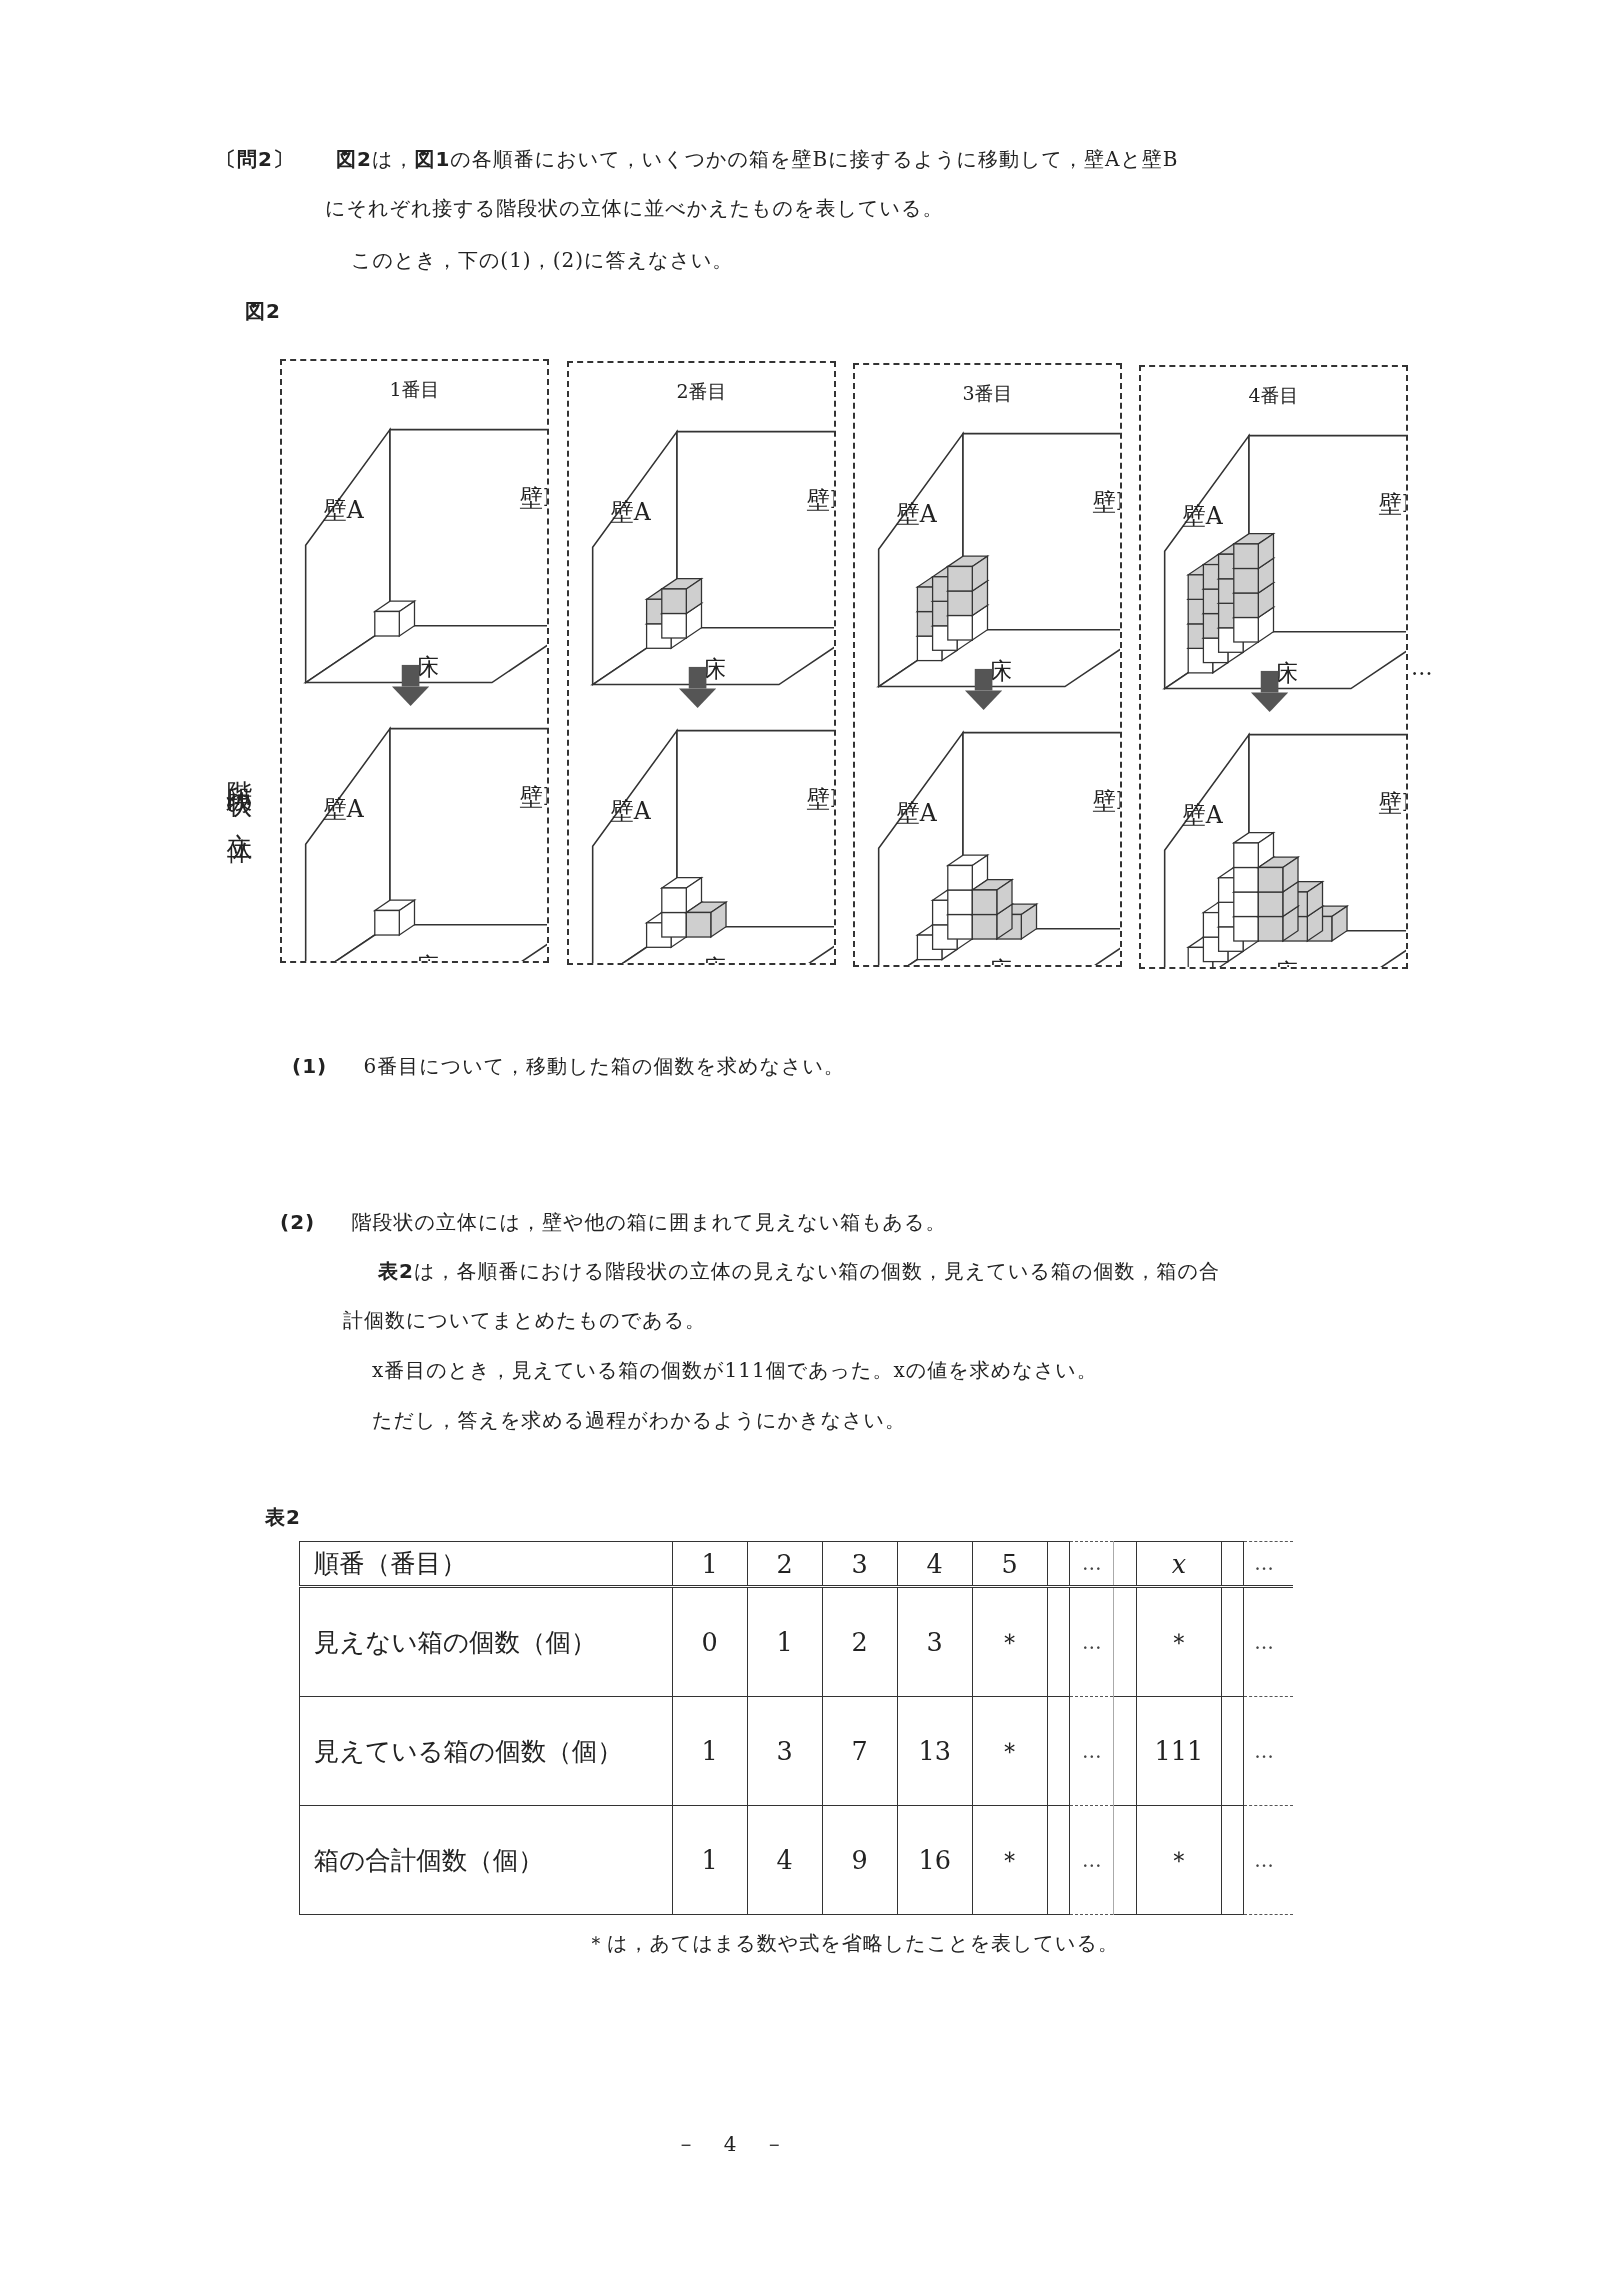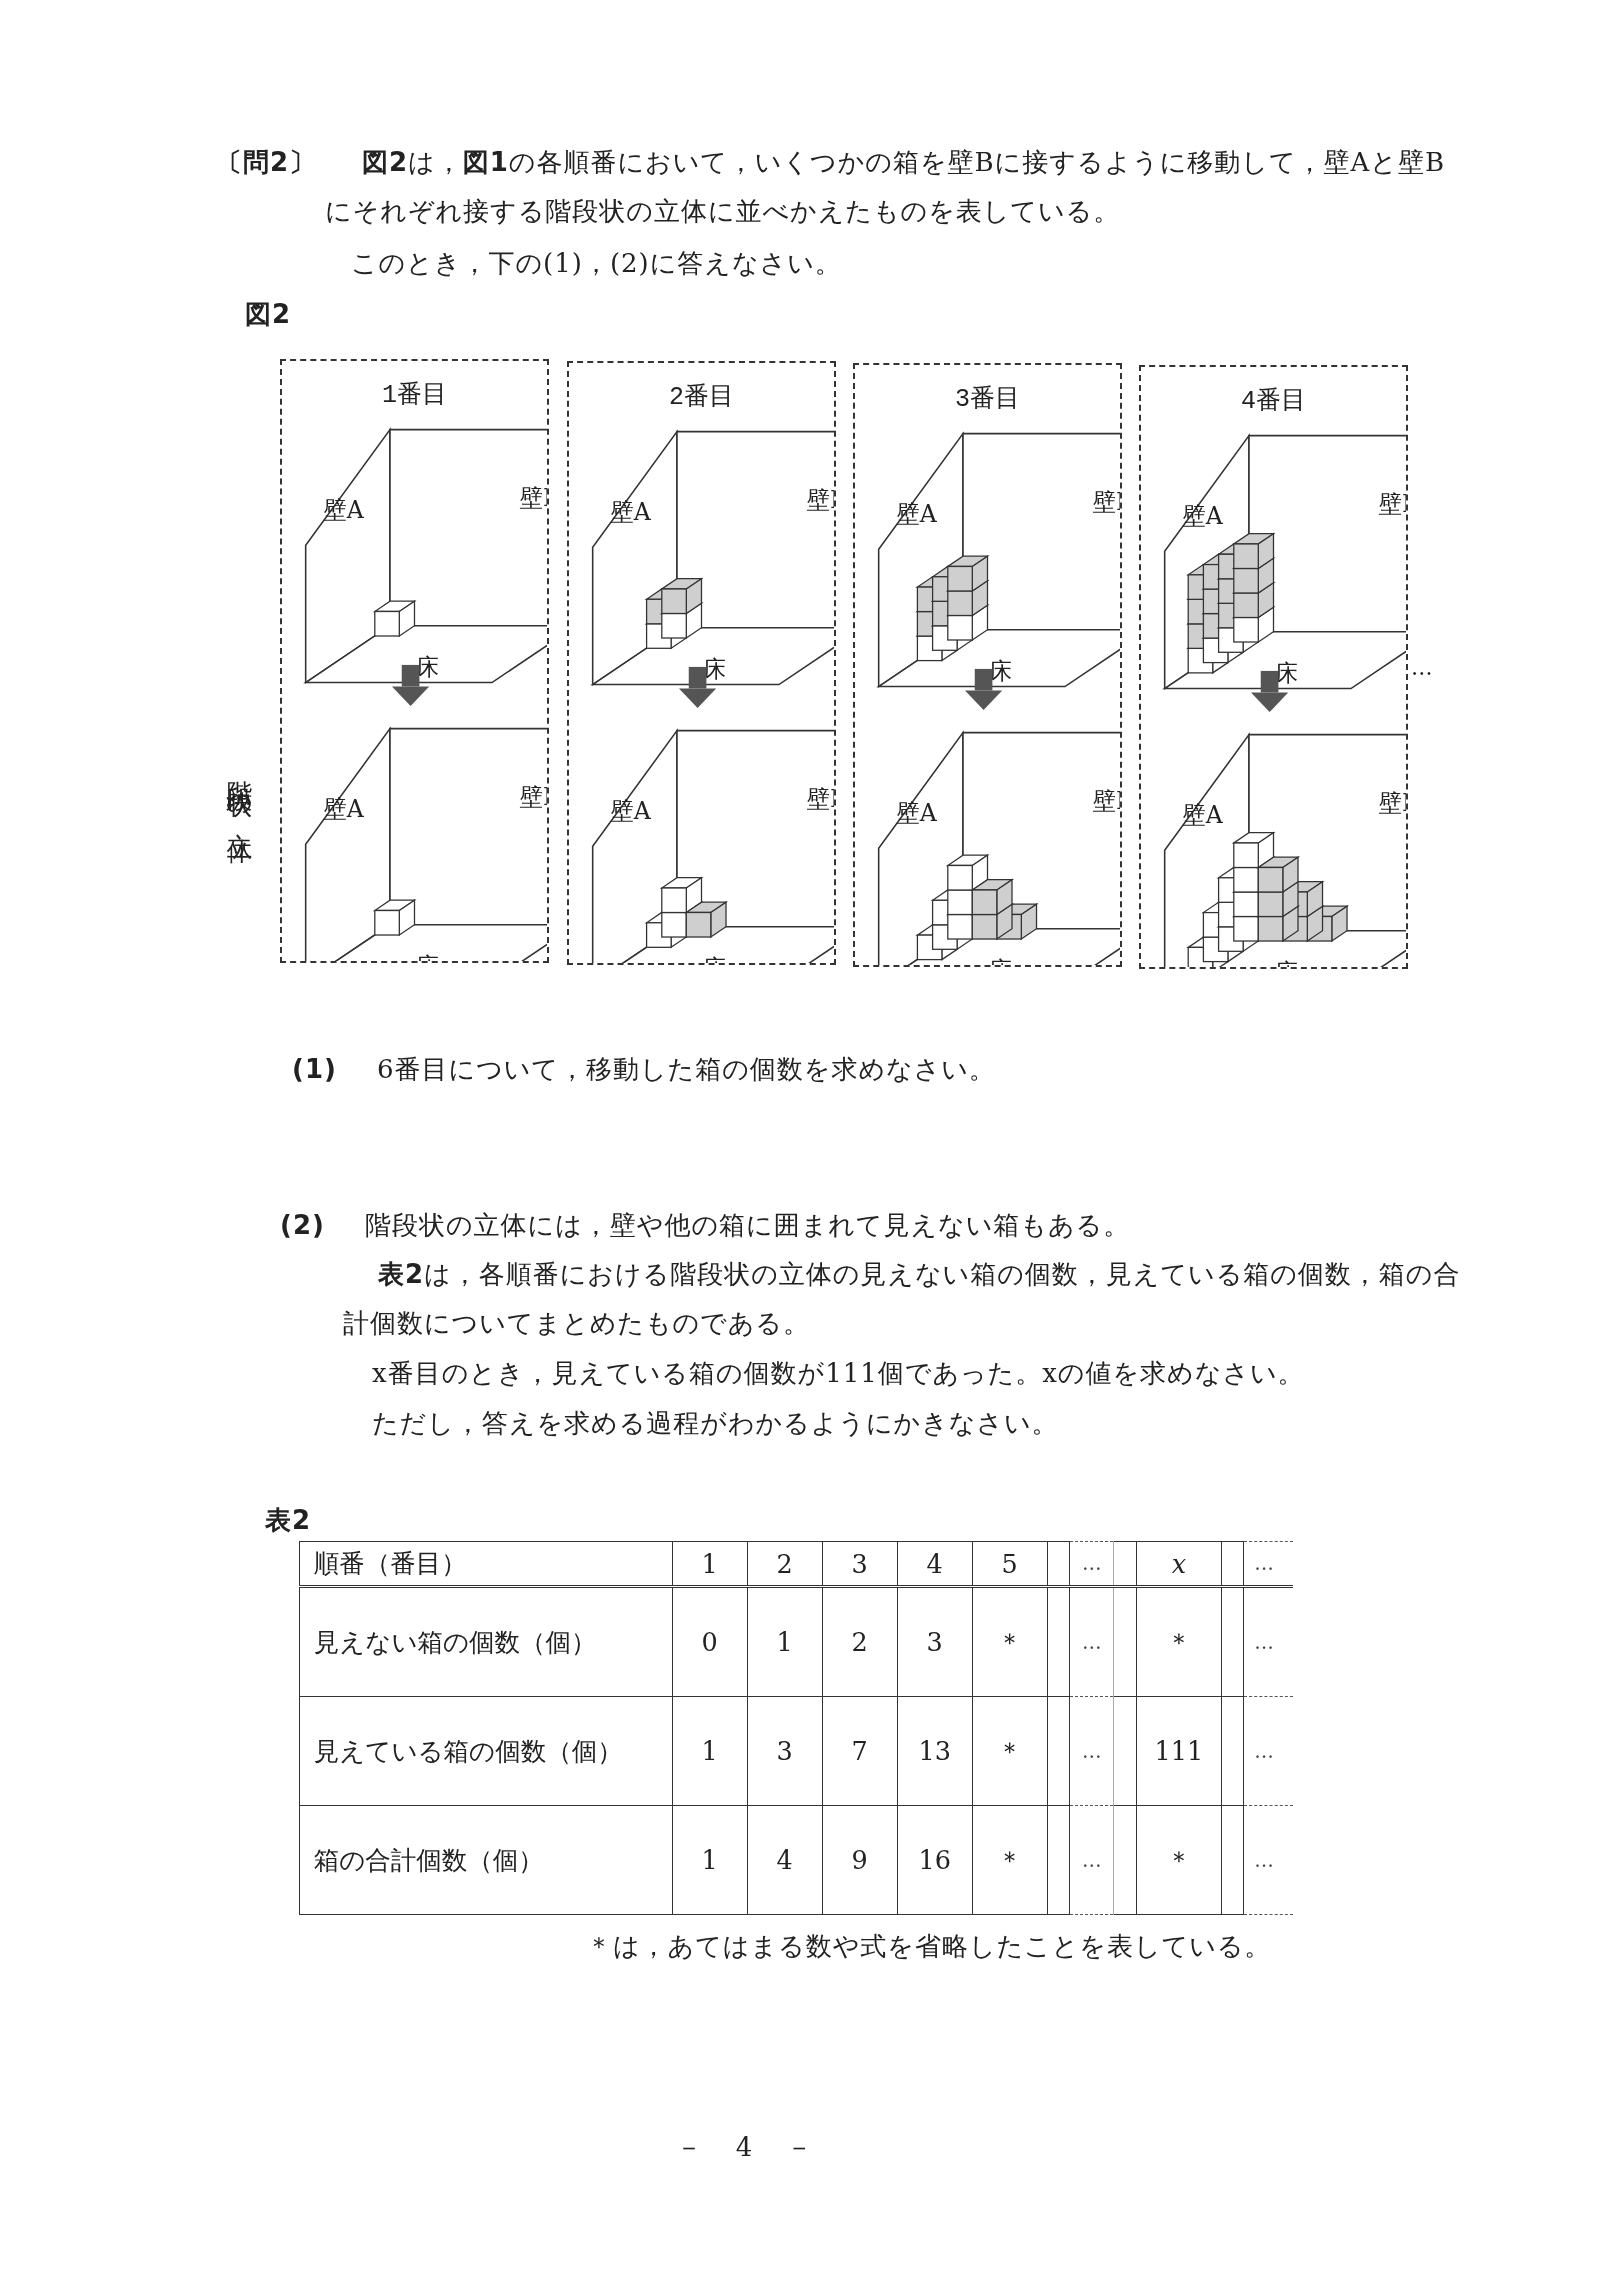--- a/index.html
+++ b/index.html
@@ -1,22 +1,22 @@
 <!DOCTYPE html>
 <html><head>
 <meta charset="utf-8">
 <style>
   html, body { margin: 0; padding: 0; background: #ffffff; }
   body { width: 1621px; height: 2294px; position: relative; overflow: hidden;
          font-family: "DejaVu Serif", serif; color: #222; }
   .abs { position: absolute; }
-  .txt { font-size: 26px; line-height: 1.2; white-space: nowrap; letter-spacing: 1px; }
+  .txt { font-size: 20px; line-height: 1.2; white-space: nowrap; letter-spacing: 1px; }
   .bold { font-family: "DejaVu Sans", sans-serif; font-weight: bold; }
   .panel { position: absolute; border: 2px dashed #333; box-sizing: border-box; }
-  .panel-title { position: absolute; top: 15.7px; left: 0; right: 0; text-align: center; font-size: 25px; font-family: Liberation Mono, monospace; }
+  .panel-title { position: absolute; top: 15.7px; left: 0; right: 0; text-align: center; font-size: 19px; }
   svg text { font-family: "DejaVu Serif", serif; }
   .vert { writing-mode: vertical-rl; font-size: 25.5px; letter-spacing: 5.9px; }
   table.t2 { position: absolute; border-collapse: collapse; font-size: 25.5px; margin-left: 40px; }
   .t2 td { border: 1.5px solid #333; text-align: center; padding: 0; }
   .t2 td.lab { text-align: left; padding-left: 13.7px; }
   .t2 tr.hdr td { height: 43px; border-bottom: 3.9px double #333; }
   .t2 tr.row td { height: 108px; }
   .t2 td.dots { border-left: 1.5px solid #aaa; border-right: 1.5px solid #aaa; border-top: 1.5px dashed #555; border-bottom: 1.5px dashed #555; color: #444; font-size: 19.6px; }
   .t2 td.gap { width: 21.6px; }
   .t2 td.edge { border-right: none; border-top: 1.5px dashed #555; border-bottom: 1.5px dashed #555; color: #444; font-size: 19.6px; text-align: left; padding-left: 9.8px;}

